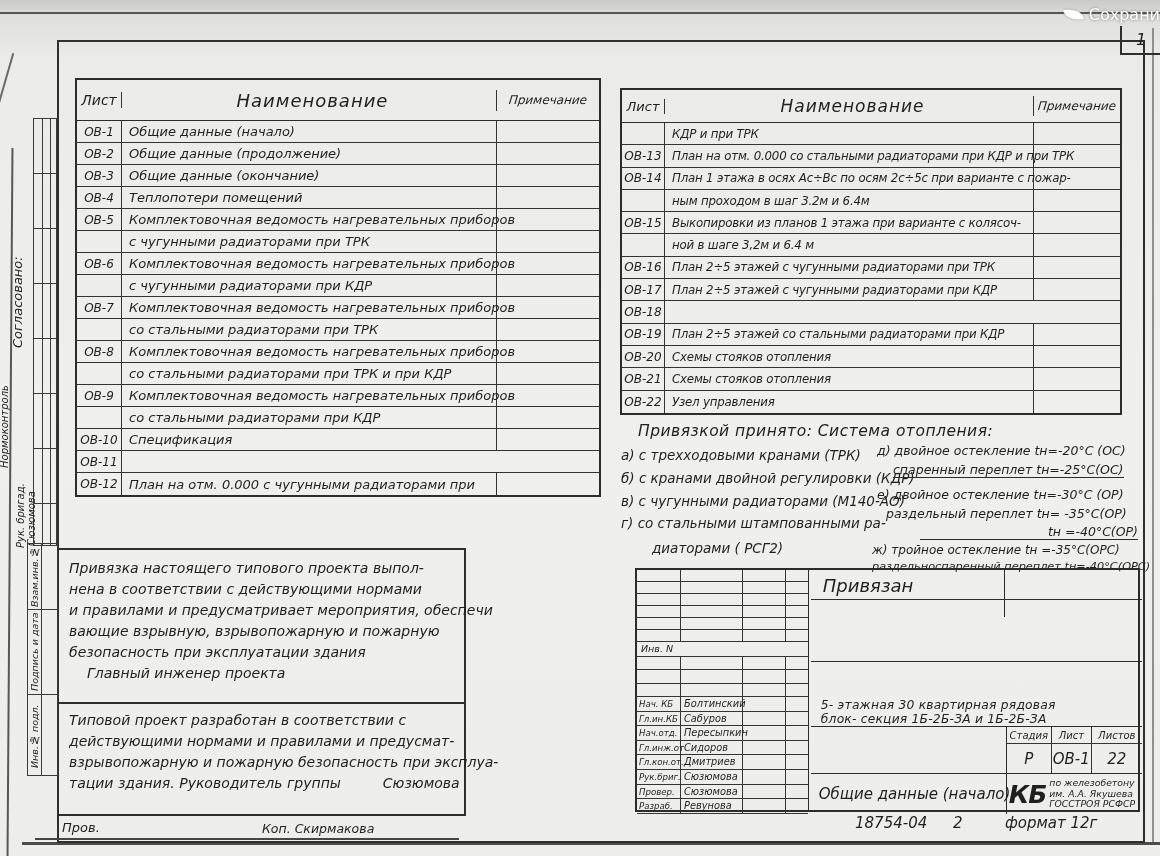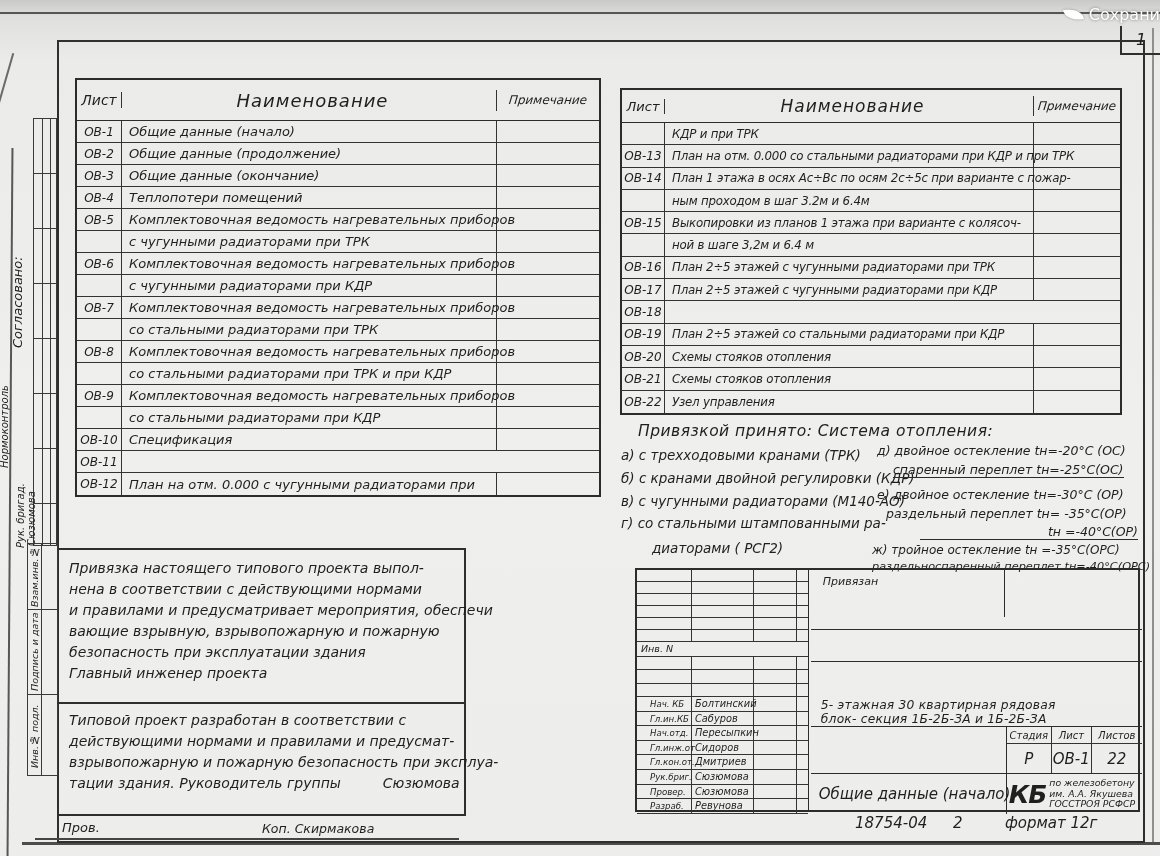--- a/index.html
+++ b/index.html
@@ -69,33 +69,33 @@
   .stmt-div { position:absolute; left:0; top:152px; width:100%; height:1.6px; background:#2e2e2c; }
   .stmt p { font-size:14px; font-style:italic; line-height:21px; white-space:nowrap; }
   .stmt .b1 { position:absolute; left:12px; top:8px; }
   .stmt .b2 { position:absolute; left:12px; top:160px; }
   .stmt .lastline { display:flex; }
   .stmt .sig { margin-left:42px; }
 
   
   .stamp { position:absolute; left:635px; top:568px; width:505px; height:244px; border:2px solid #2c2c2a; }
   .sp-left { position:absolute; left:0; top:0; width:172px; height:100%; border-right:1.8px solid #2c2c2a; }
-  .lg-row { display:flex; border-bottom:1.2px solid #343432; width:100%;padding-left:11px; }
+  .lg-row { display:flex; border-bottom:1.2px solid #343432; width:100%; }
   .lg-c { border-right:1.2px solid #343432; height:100%; }
   .lg-c:last-child { border-right:none; }
   .lg-c.c1 { width:44px; } .lg-c.c2 { width:62px; } .lg-c.c3 { width:43px; } .lg-c.c4 { flex:1; }
   .lg-thin { height:12px; }
   .lg-invn { height:15px; font-size:9.5px; font-style:italic; padding-left:4px; line-height:14px; }
   .lg-mid { height:13.3px; }
   .lg-staff { height:14.62px; align-items:center; }
   .lg-staff .c1 { font-size:8.6px; font-style:italic; padding-left:2px; white-space:nowrap; overflow:visible; line-height:14px; }
   .lg-staff .c2 { font-size:9.8px; font-style:italic; padding-left:3px; white-space:nowrap; overflow:visible; line-height:14px; }
   .sp-right { position:absolute; left:173.8px; top:0; width:331px; height:100%; }
   .sp-band { position:absolute; left:0; width:100%; border-bottom:1.6px solid #2c2c2a; }
-  .sp-privyazan { top:0; height:60px; font-size:11px; font-style:italic; padding:5px 0 0 12px; }
+  .sp-privyazan { top:0; height:30px; font-size:18px; font-style:italic; padding:5px 0 0 12px; }
   .sp-priv-div { position:absolute; left:193px; top:0; width:1.4px; height:47px; background:#2c2c2a; }
   .sp-empty { top:47px; height:45px; }
   .sp-code { top:92px; height:37px; display:flex; align-items:center; font-style:italic; }
   .sp-code .code { font-size:18px; margin-left:60px; letter-spacing:1px; }
   .sp-code .mark { font-size:17px; margin-left:95px; letter-spacing:2px; }
   .sp-title { top:129px; height:28px; font-size:12.3px; font-style:italic; line-height:13.5px; padding-left:10px; letter-spacing:0.2px; white-space:nowrap; }
   .sp-stage { top:157px; height:47px; }
   .sp-stage-left { position:absolute; left:0; top:0; width:196px; height:100%; border-right:1.6px solid #2c2c2a; }
   .sp-stage-right { position:absolute; left:196px; top:0; right:0; height:100%; display:flex; flex-direction:column; }
   .sp-sr-h { display:flex; height:17px; border-bottom:1.2px solid #343432; }
@@ -374,21 +374,21 @@
   <div class="note" style="left:872px; top:560px; font-size:11.3px;">раздельноспаренный переплет tн=-40°C(ОРС)</div>
 
   <div class="stmt">
     <div class="stmt-div"></div>
     <div class="b1">
       <p>Привязка   настоящего  типового  проекта  выпол-</p>
       <p>нена  в соответствии  с  действующими   нормами</p>
       <p>и  правилами  и  предусматривает мероприятия, обеспечи</p>
       <p>вающие  взрывную, взрывопожарную  и  пожарную</p>
       <p>безопасность  при  эксплуатации  здания</p>
-      <p style="margin-left:0;">Главный   инженер   проекта</p>
+      <p style="margin-left:18px;">Главный   инженер   проекта</p>
     </div>
     <div class="b2">
       <p>Типовой   проект  разработан  в соответствии  с</p>
       <p>действующими   нормами  и  правилами  и предусмат-</p>
       <p>взрывопожарную  и  пожарную  безопасность при эксплуа-</p>
       <p class="lastline">
         <span>тации  здания.   Руководитель  группы</span>
         <span class="sig">Сюзюмова</span>
       </p>
     </div>

